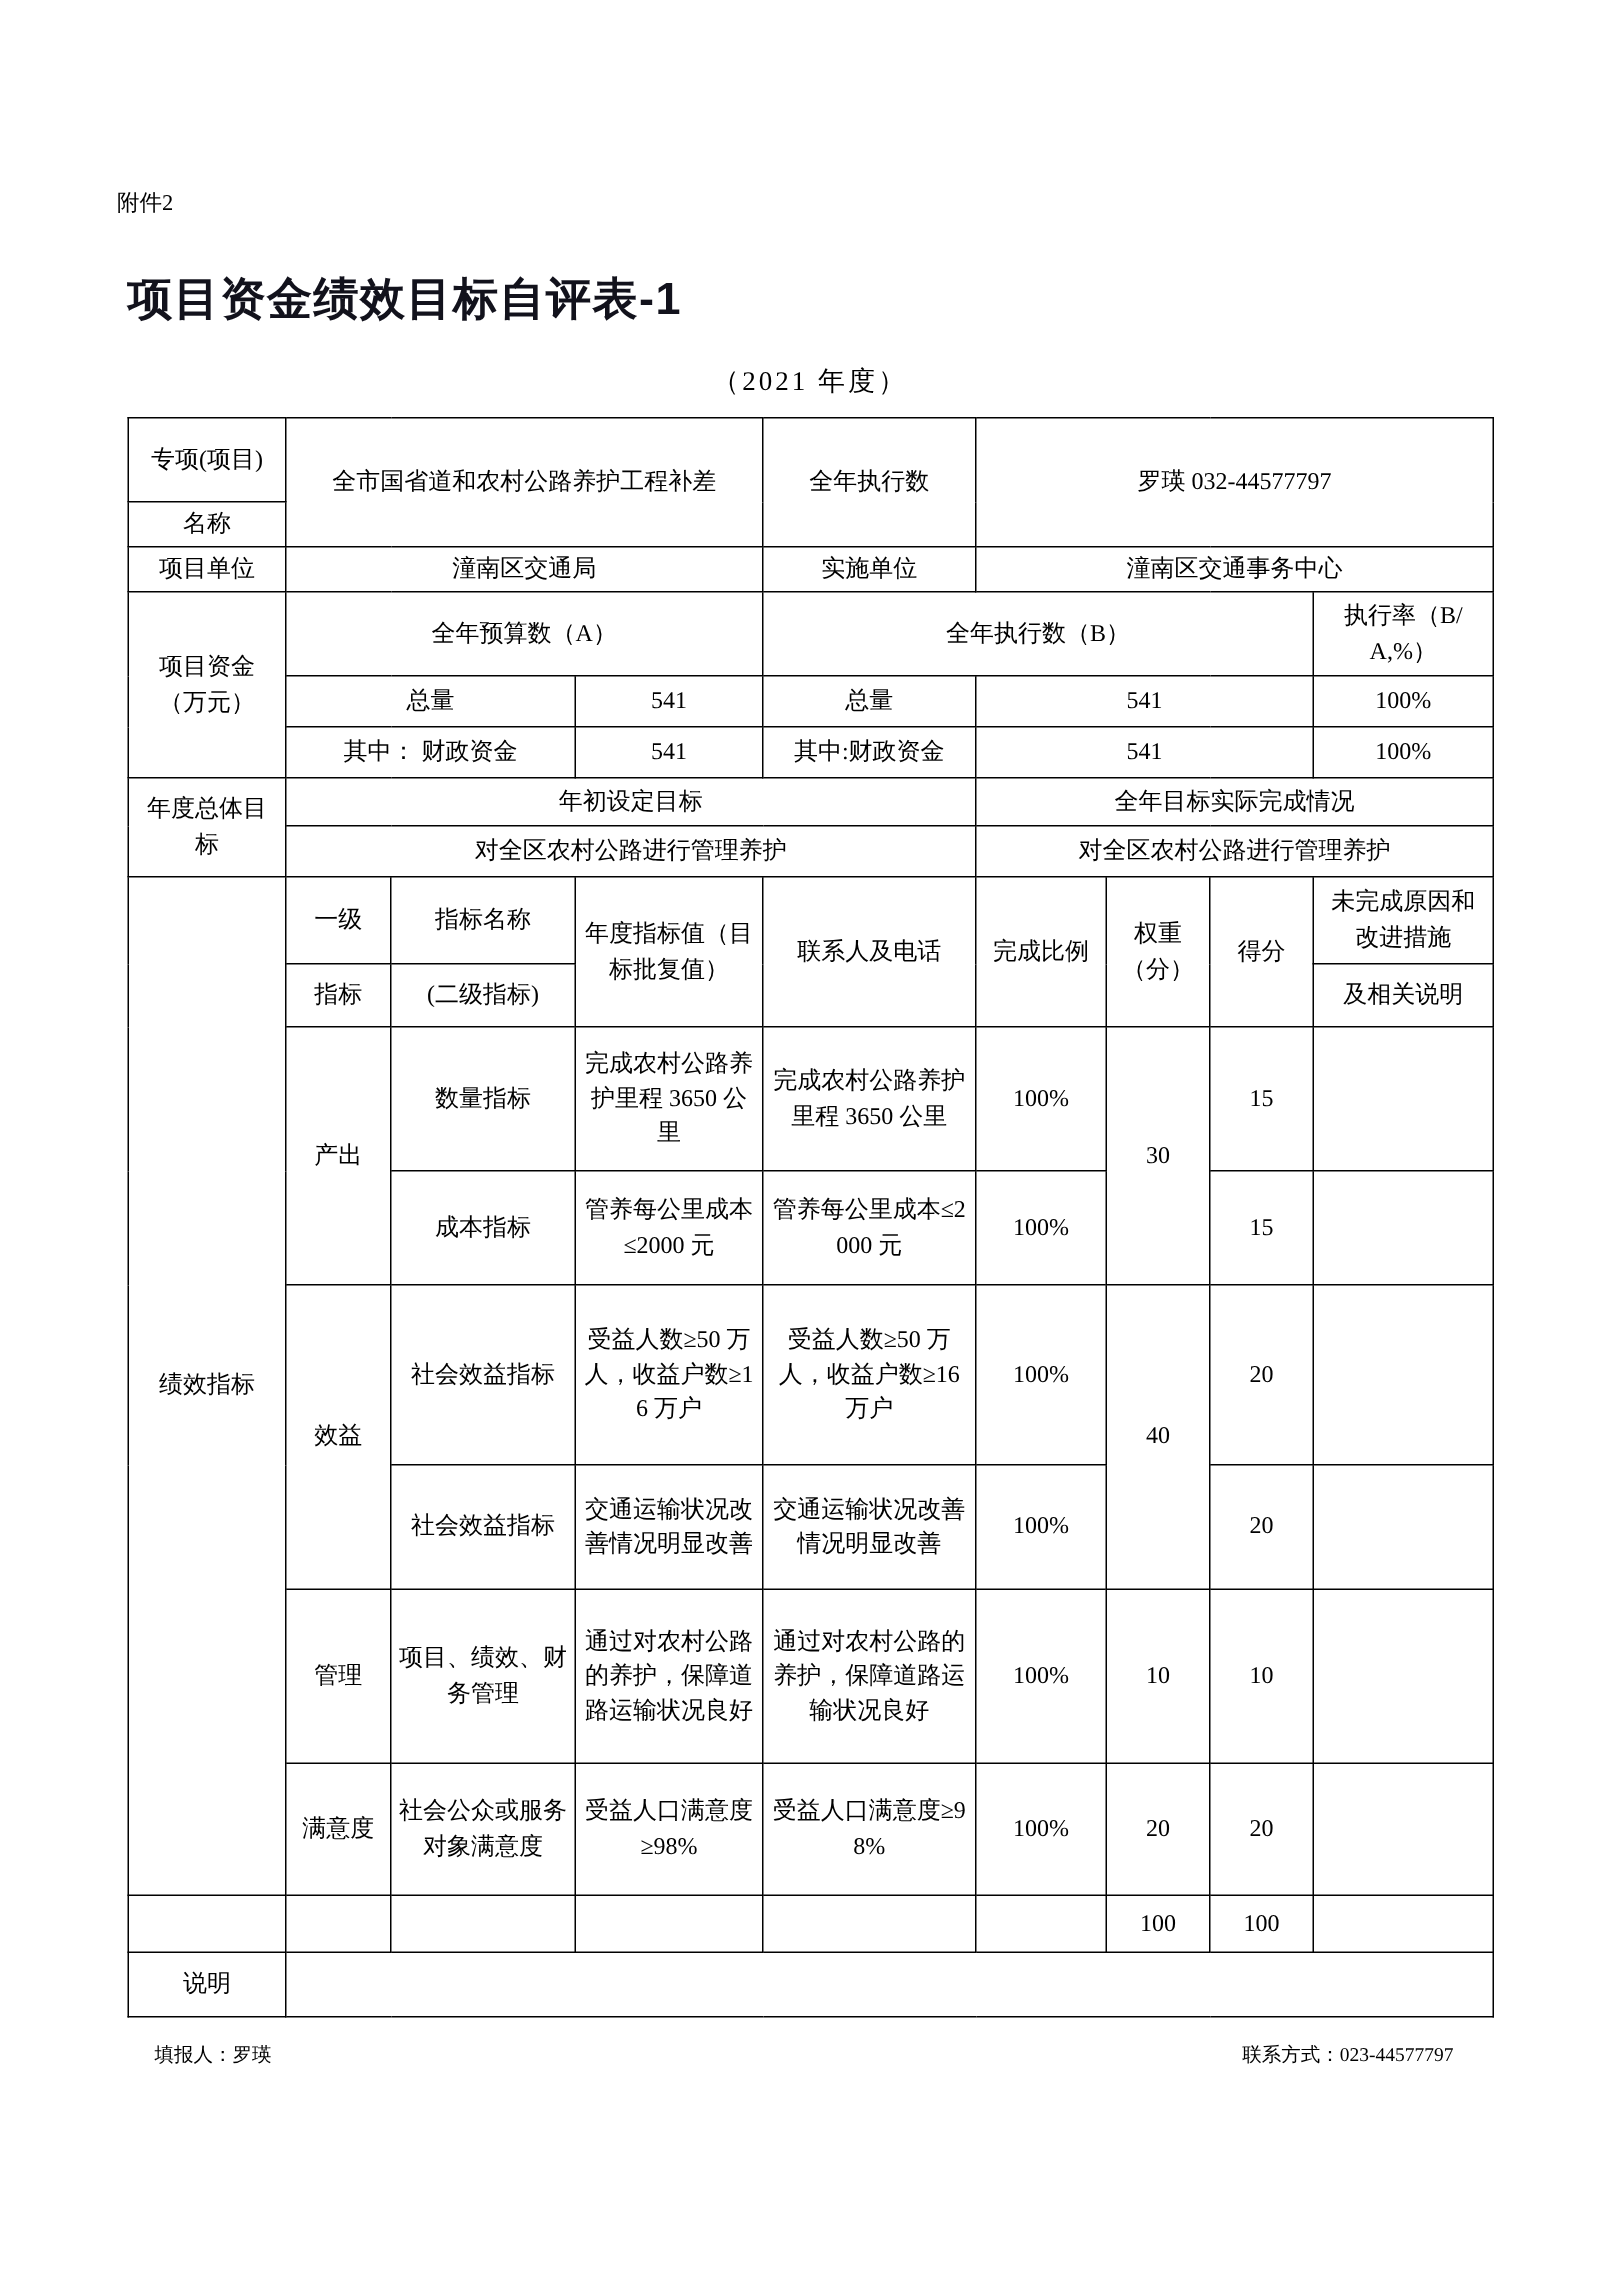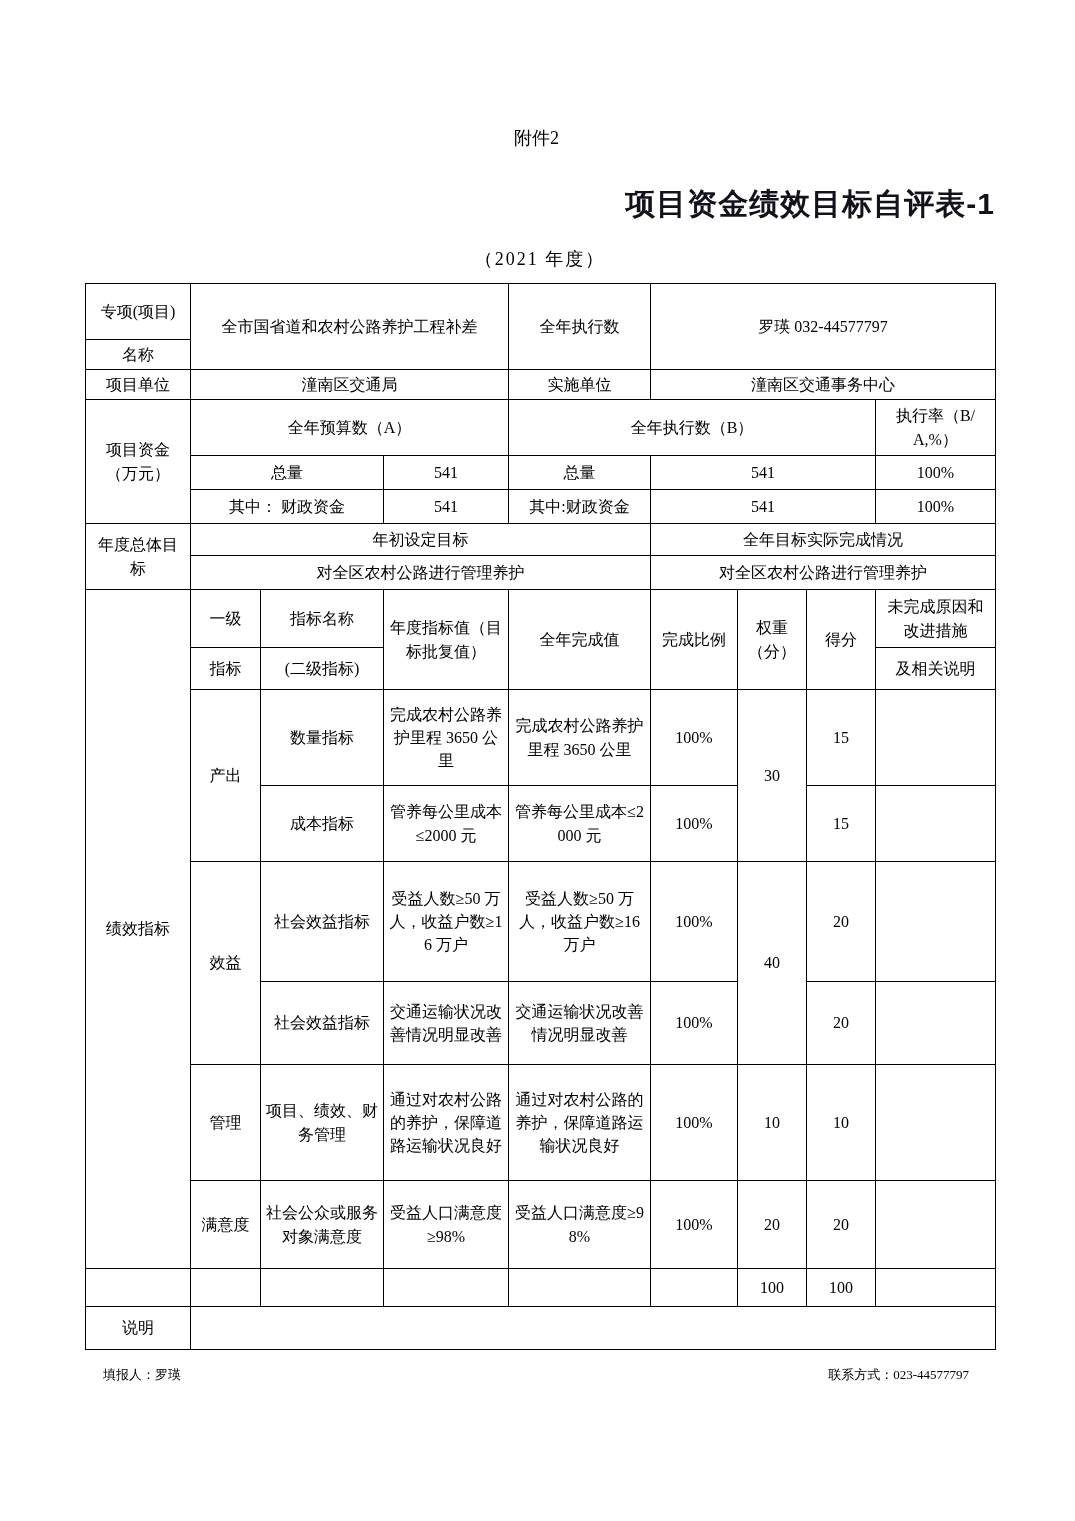--- a/index.html
+++ b/index.html
@@ -1,20 +1,20 @@
 <!DOCTYPE html>
 <html><head>
 <meta charset="utf-8">
 <style>
   * { margin:0; padding:0; box-sizing:border-box; }
   html,body { background:#fff; }
   body { width:1075px; font-family:"Liberation Serif","DejaVu Serif",serif; color:#000; }
   .page { width:1075px; min-height:1521px; background:#fff; padding:126px 80px 40px 85px; }
-  .attachment { font-size:18px; margin-left:-7px;text-align:center; }
-  .doc-title { text-align:right; font-size:30px; font-weight:700; letter-spacing:1px;
+  .attachment { font-size:15px; margin-left:-7px; }
+  .doc-title { text-align:left; font-size:30px; font-weight:700; letter-spacing:1px;
                font-family:"Liberation Sans","DejaVu Sans",sans-serif; color:#12121c; margin-top:34px; }
   .doc-subtitle { text-align:center; font-size:18px; margin-top:22px; letter-spacing:2px; }
   table.tbl { border-collapse:collapse; table-layout:fixed; width:910px; margin-top:12px; }
   table.tbl td { border:1px solid #000; text-align:center; vertical-align:middle;
                  font-size:16px; line-height:1.45; padding:2px 5px; word-break:break-all; }
   td.small { font-size:13px; line-height:1.5; }
   .footer { display:flex; justify-content:space-between; width:910px; margin-top:16px; font-size:13px; }
   .footer .left { padding-left:18px; }
   .footer .right { padding-right:26px; }
 </style>
@@ -87,21 +87,21 @@
       <tr style="height:34px">
         <td colspan="4">对全区农村公路进行管理养护</td>
         <td colspan="4" class="small">对全区农村公路进行管理养护</td>
       </tr>
 
       <tr style="height:58px">
         <td rowspan="8">绩效指标</td>
         <td>一级</td>
         <td>指标名称</td>
         <td rowspan="2">年度指标值（目标批复值）</td>
-        <td rowspan="2">全年完成值</td>
+        <td rowspan="2">联系人及电话</td>
         <td rowspan="2">完成比例</td>
         <td rowspan="2">权重（分）</td>
         <td rowspan="2">得分</td>
         <td>未完成原因和改进措施</td>
       </tr>
       <tr style="height:42px">
         <td>指标</td>
         <td>(二级指标)</td>
         <td>及相关说明</td>
       </tr>

